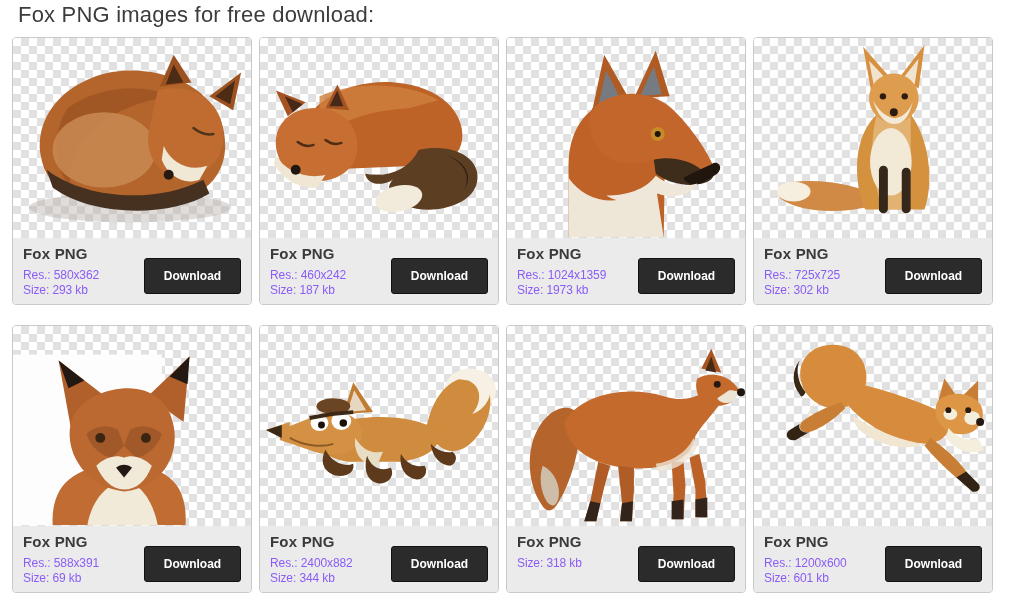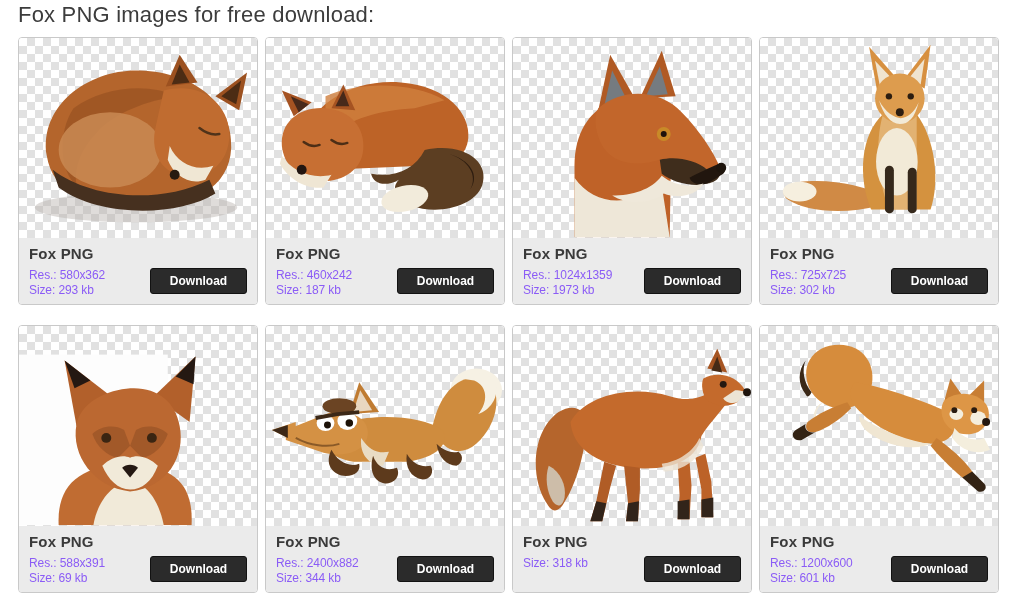--- a/index.html
+++ b/index.html
@@ -12,21 +12,21 @@
     font-family: "Liberation Sans", sans-serif;
   }
   .page-title {
     font-size: 22px;
     font-weight: 400;
     color: #3c3c3c;
     margin: 2px 0 9px 18px;
     letter-spacing: 0.2px;
   }
   .grid {
-    margin-left: 18px;
+    margin-left: 12px;
     display: grid;
     grid-template-columns: repeat(4, 240px);
     column-gap: 7px;
     row-gap: 20px;
   }
   .card {
     width: 240px;
     height: 268px;
     box-sizing: border-box;
     border: 1px solid #c9c9c9;
@@ -63,21 +63,21 @@
     font-size: 12px;
     color: #8b5cf6;
     line-height: 15px;
     letter-spacing: -0.1px;
   }
   .dl-btn {
     position: absolute;
     right: 10px;
     bottom: 11px;
     width: 97px;
-    height: 26px;
+    height: 36px;
     background: #2b2b2b;
     color: #ffffff;
     font-family: "Liberation Sans", sans-serif;
     font-size: 12px;
     font-weight: 700;
     border: 1px solid #121212;
     border-radius: 3px;
     cursor: pointer;
   }
   .svg-defs { position: absolute; width: 0; height: 0; overflow: hidden; }

